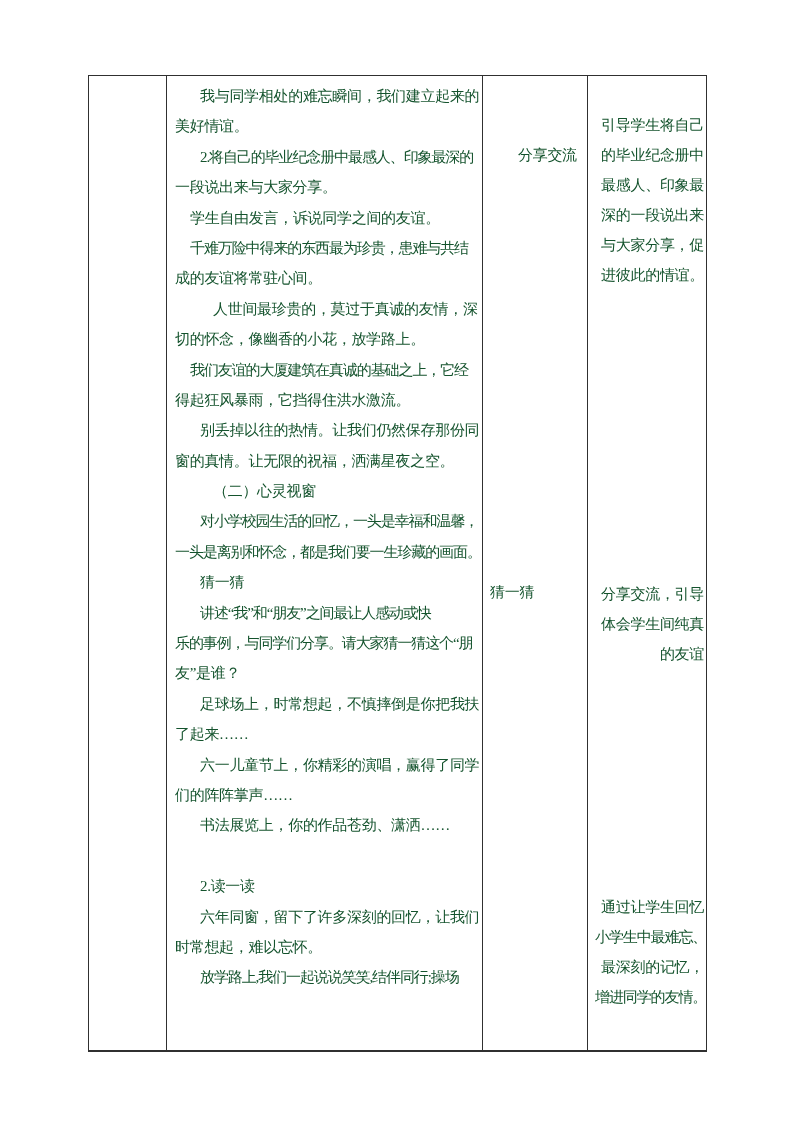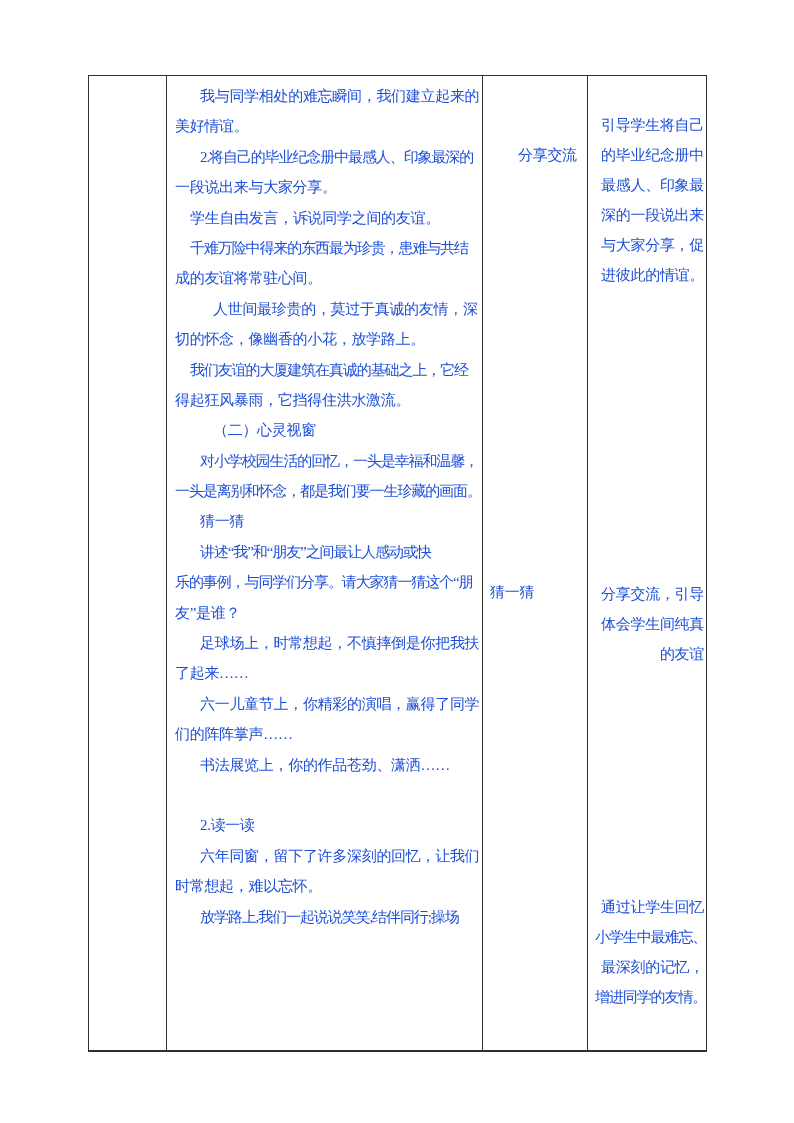--- a/index.html
+++ b/index.html
@@ -1,19 +1,19 @@
 <!DOCTYPE html>
 <html><head>
 <meta charset="utf-8">
 <style>
   html,body{margin:0;padding:0;background:#ffffff;}
   .page{
     position:relative;width:794px;height:1123px;background:#ffffff;
     font-family:"Liberation Serif","DejaVu Serif",serif;
-    color:#1d4ed8;font-size:15px;overflow:hidden;
+    color:#14532d;font-size:15px;overflow:hidden;
   }
   .tbl{
     position:absolute;left:88px;top:75px;width:619px;height:977px;
     box-sizing:border-box;display:flex;
     border:1px solid #303030;border-bottom-width:2px;
   }
   .col{position:relative;box-sizing:border-box;border-right:1px solid #303030;overflow:visible;}
   .col:last-child{border-right:none;}
   .c1{width:78px;}
   .c2{width:316px;padding:5px 2px 0 8px;}
@@ -53,20 +53,24 @@
         <div class="ln ind1 cz">千难万险中得来的东西最为珍贵，患难与共结</div>
         <div class="ln">成的友谊将常驻心间。</div>
       </div>
       <div>
         <div class="ln ind3">人世间最珍贵的，莫过于真诚的友情，深</div>
         <div class="ln">切的怀念，像幽香的小花，放学路上。</div>
       </div>
       <div>
         <div class="ln ind1 cz">我们友谊的大厦建筑在真诚的基础之上，它经</div>
         <div class="ln">得起狂风暴雨，它挡得住洪水激流。</div>
+      </div>
+      <div>
+        <div class="ln ind">别丢掉以往的热情。让我们仍然保存那份同</div>
+        <div class="ln">窗的真情。让无限的祝福，洒满星夜之空。</div>
       </div>
       <div>
         <div class="ln ind3">（二）心灵视窗</div>
       </div>
       <div>
         <div class="ln ind cz">对小学校园生活的回忆，一头是幸福和温馨，</div>
         <div class="ln cz">一头是离别和怀念，都是我们要一生珍藏的画面。</div>
       </div>
       <div>
         <div class="ln ind">猜一猜</div>

